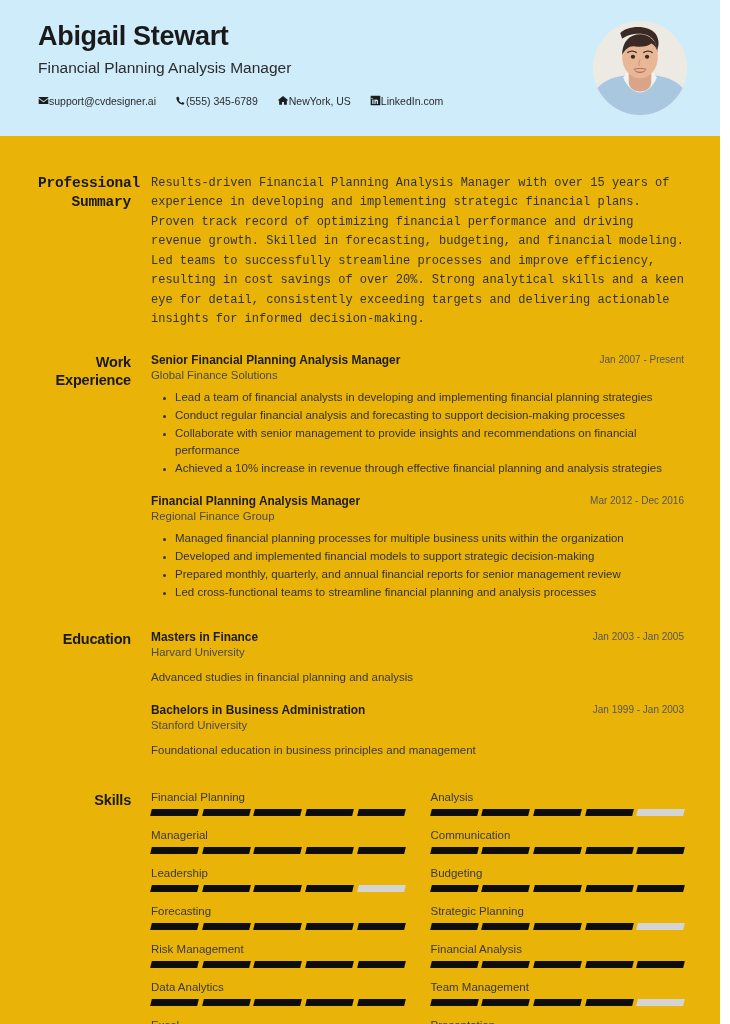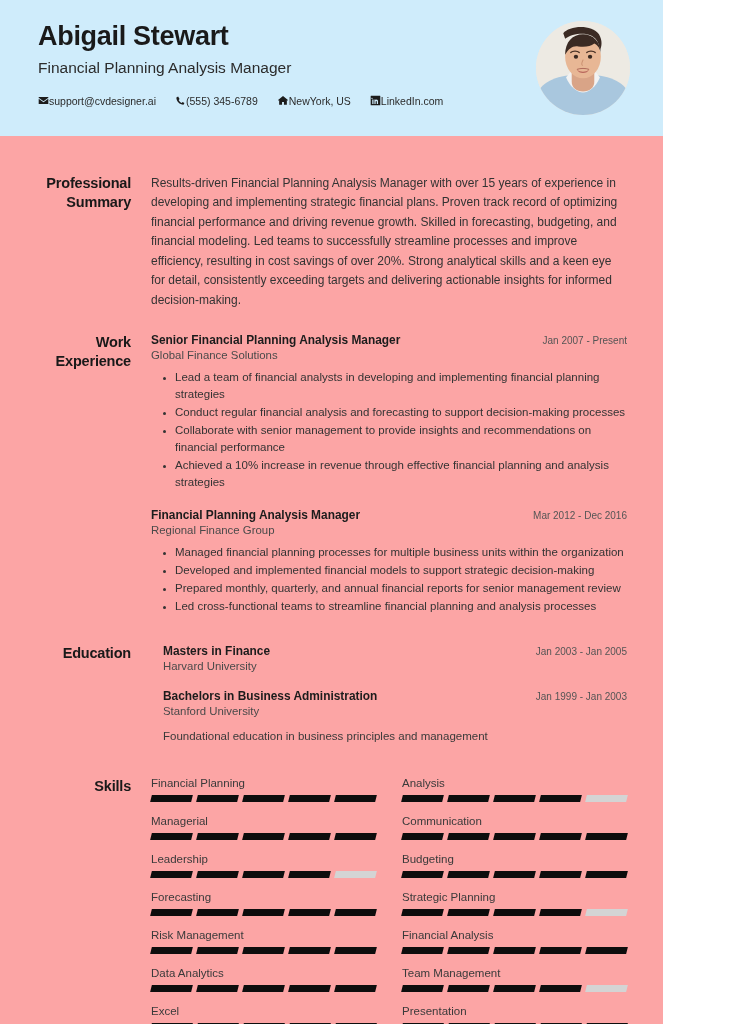--- a/index.html
+++ b/index.html
@@ -7,23 +7,23 @@
   html, body {
     width: 730px;
     height: 1024px;
     background: #ffffff;
     font-family: "Liberation Sans", sans-serif;
     overflow: hidden;
   }
 
   .page {
     position: relative;
-    width: 663px;
+    width: 720px;
     height: 1024px;
-    background: #fca5a5;
+    background: #eab308;
   }
 
   
   .header {
     position: relative;
     height: 136px;
     background: #cfecfb;
     padding: 22px 36px 0 38px;
   }
 
@@ -89,31 +89,31 @@
     font-size: 14.5px;
     font-weight: bold;
     color: #191919;
     line-height: 1.28;
     letter-spacing: -0.2px;
   }
 
   .sec-body { flex: 1; min-width: 0; }
 
   
-  #section-summary { margin-top: 38px; }
+  #section-summary { margin-top: 38px; font-family: Liberation Mono, monospace; }
   .summary-text {
     font-size: 12px;
     line-height: 1.62;
     color: #333333;
     text-align: left;
   }
 
   
   #section-experience { margin-top: 23px; }
-  #section-education  { margin-top: 25px; gap: 12px; }
+  #section-education  { margin-top: 25px; }
   #section-skills     { margin-top: 28px; }
 
   .entry { margin-bottom: 4px; }
   .entry + .entry { margin-top: 17px; }
 
   .entry-head {
     display: flex;
     justify-content: space-between;
     align-items: center;
   }
@@ -306,20 +306,21 @@
     <div class="section" id="section-education">
       <div class="sec-label">Education</div>
       <div class="sec-body">
 
         <div class="entry">
           <div class="entry-head">
             <div class="entry-title">Masters in Finance</div>
             <div class="entry-date">Jan 2003 - Jan 2005</div>
           </div>
           <div class="entry-org">Harvard University</div>
+          <div class="entry-desc">Advanced studies in financial planning and analysis</div>
         </div>
 
         <div class="entry">
           <div class="entry-head">
             <div class="entry-title">Bachelors in Business Administration</div>
             <div class="entry-date">Jan 1999 - Jan 2003</div>
           </div>
           <div class="entry-org">Stanford University</div>
           <div class="entry-desc">Foundational education in business principles and management</div>
         </div>

